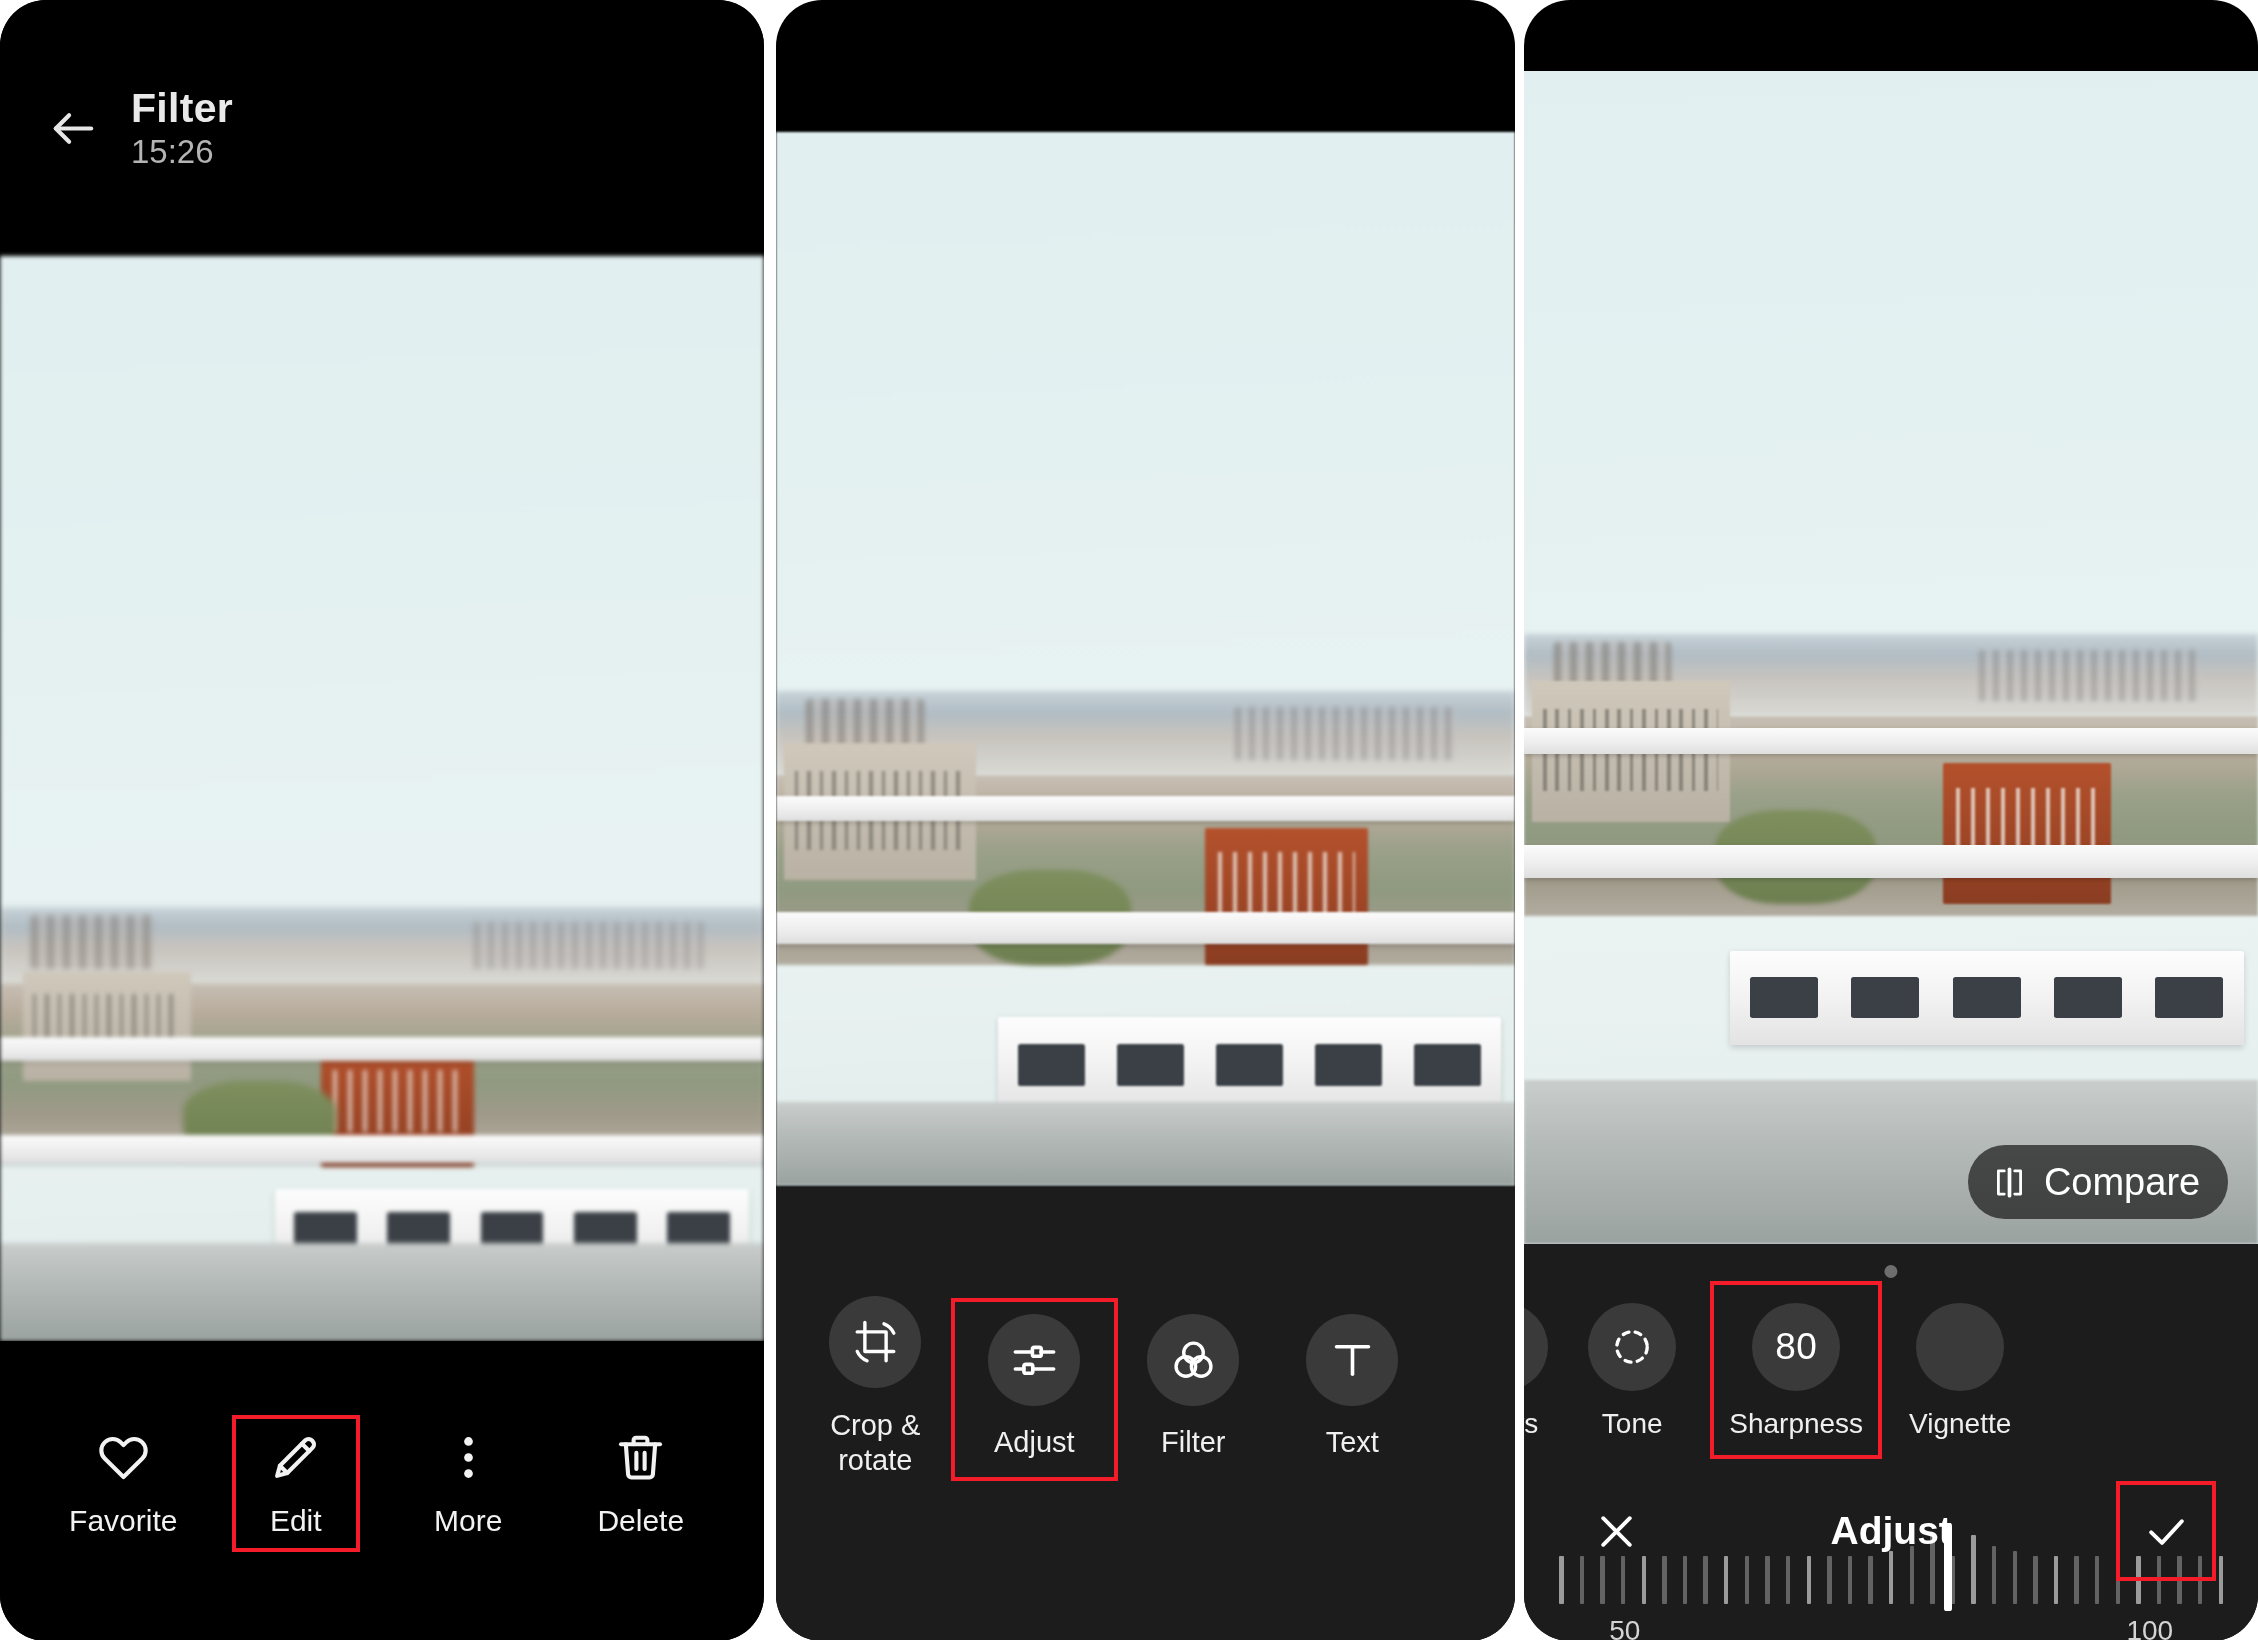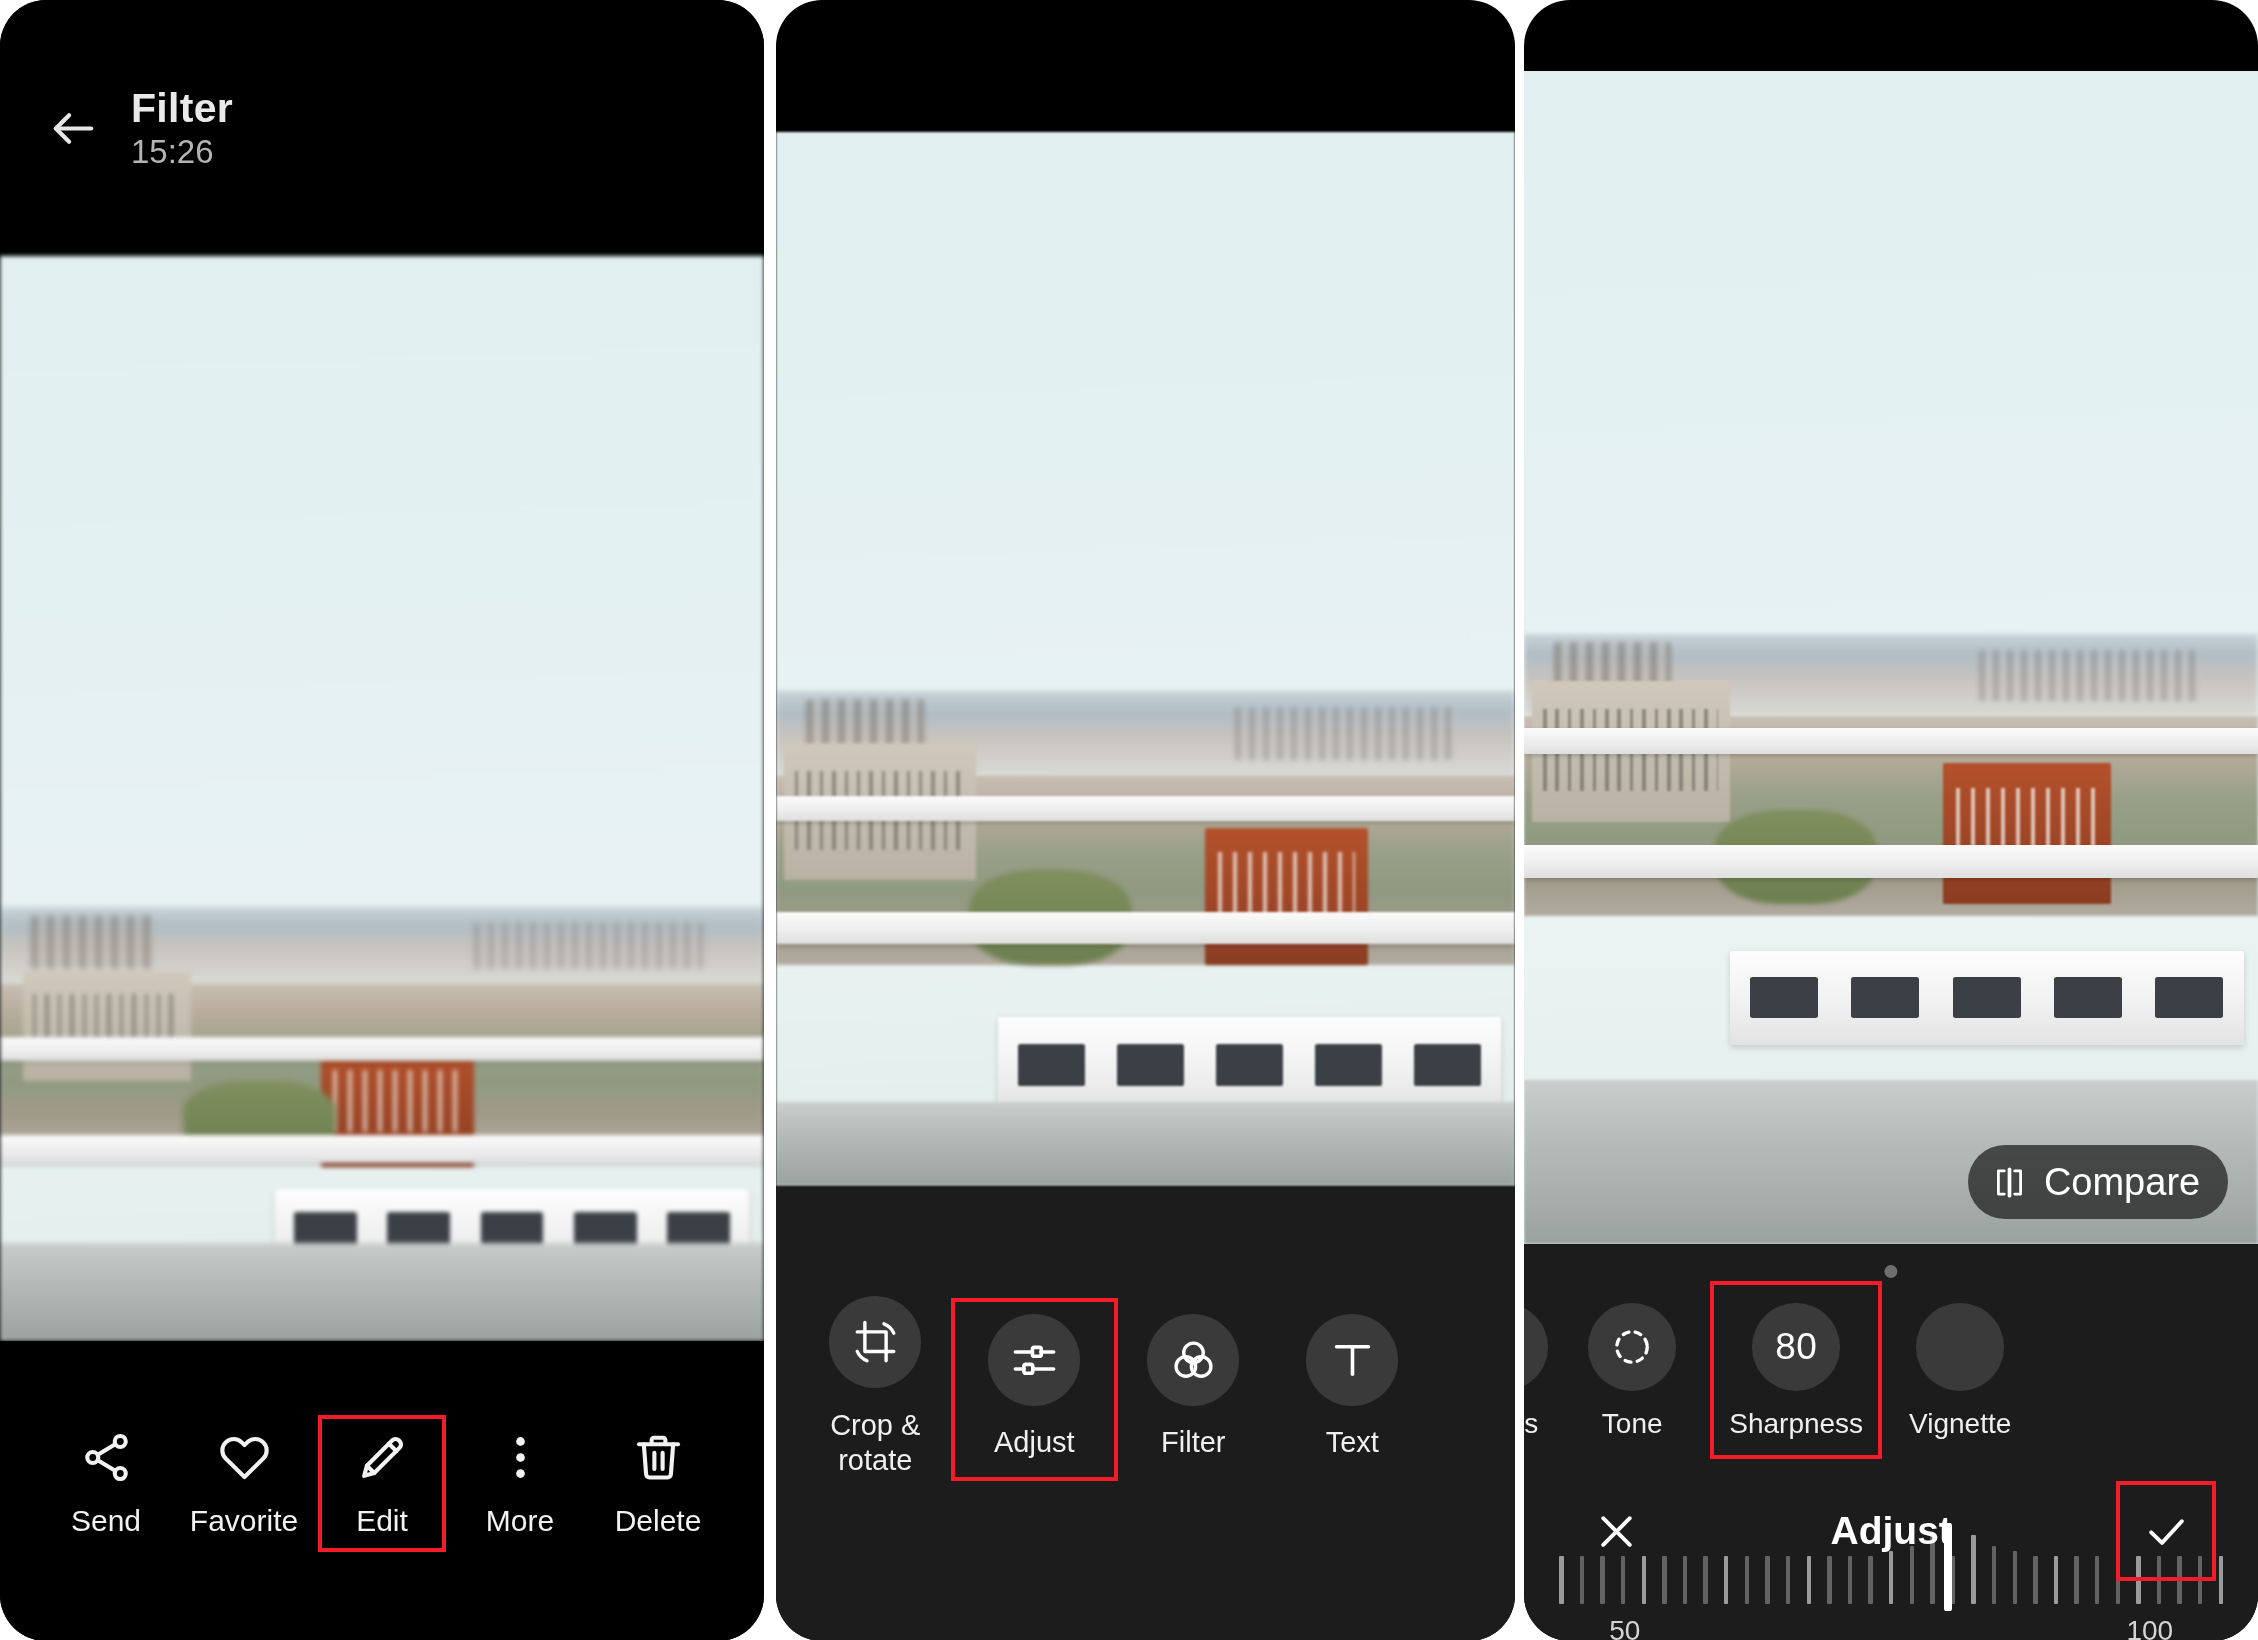--- a/index.html
+++ b/index.html
@@ -433,32 +433,20 @@
         <div class="torso" style="left:14.5%;top:50%;width:28%;height:42%"></div>
         <div class="arm" style="left:16%;top:62%;width:24%;height:9%;transform:rotate(-9deg)"></div>
         <div class="hand" style="left:34.5%;top:61.5%;width:6.2%;height:5.2%;transform:rotate(18deg)"></div>
         <div class="watch" style="left:20.4%;top:67.6%;width:3.2%;height:3.4%"></div>
         <div class="legs" style="left:17%;top:88%;width:22%;height:13%"></div>
       </div>
     </div>
 
     <div class="action-bar">
 
-      <div class="action-item">
-        <div class="action-icon">
-          <svg viewBox="0 0 24 24" fill="none" stroke="#f2f2f2" stroke-width="1.8" stroke-linecap="round" stroke-linejoin="round">
-            <circle cx="18" cy="5" r="2.4"></circle>
-              <circle cx="6" cy="12" r="2.4"></circle>
-              <circle cx="18" cy="19" r="2.4"></circle>
-            <line x1="8.2" y1="10.8" x2="15.8" y2="6.2"></line>
-            <line x1="8.2" y1="13.2" x2="15.8" y2="17.8"></line>
-          </svg>
-        </div>
-        <div class="action-label">Send</div>
-      </div>
 
       <div class="action-item">
         <div class="action-icon">
           <svg viewBox="0 0 24 24" fill="none" stroke="#f2f2f2" stroke-width="1.8" stroke-linecap="round" stroke-linejoin="round">
             <path d="M12 20.5 3.8 12.4a4.9 4.9 0 0 1 0-7 4.9 4.9 0 0 1 7 0L12 6.6l1.2-1.2a4.9 4.9 0 0 1 7 0 4.9 4.9 0 0 1 0 7z"></path>
           </svg>
         </div>
         <div class="action-label">Favorite</div>
       </div>
 

